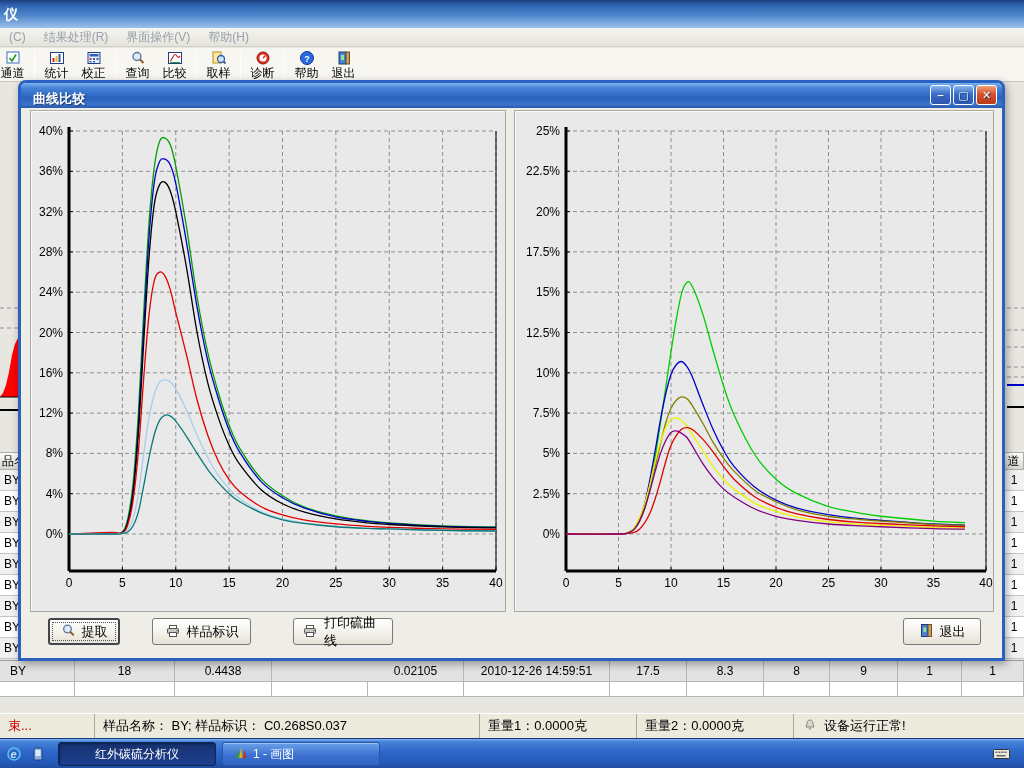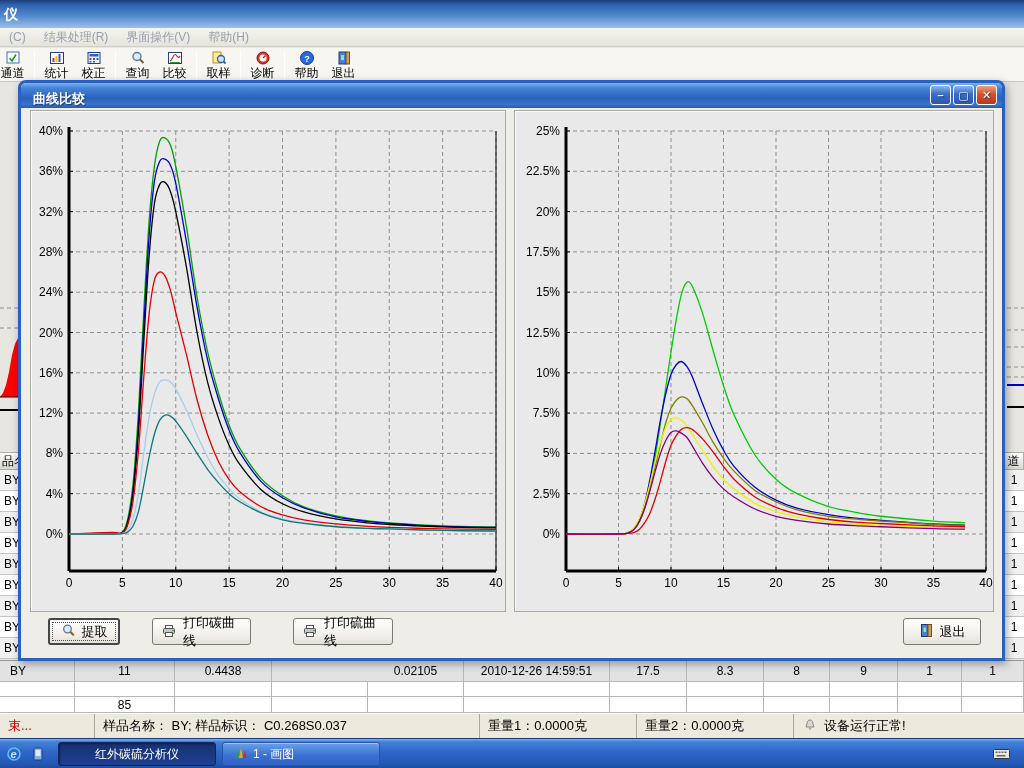--- a/index.html
+++ b/index.html
@@ -279,49 +279,35 @@
         <div class="bg-row center">1</div>
         <div class="bg-row center">1</div>
         <div class="bg-row center">1</div>
         <div class="bg-row center">1</div>
       </div>
   </div>
 
   <div class="bottom-table" id="bottom-table">
       <div class="bt-row r0">
         <div class="bt-cell left" style="width: 75px;">BY</div>
-        <div class="bt-cell" style="width: 100px;">11</div>
+        <div class="bt-cell" style="width: 100px;">18</div>
         <div class="bt-cell" style="width: 97px;">0.4438</div>
         <div class="bt-cell" style="width: 96px; margin-top: 32px;">0.11672</div>
         <div class="bt-cell" style="width: 96px;">0.02105</div>
         <div class="bt-cell" style="width: 146px;">2010-12-26 14:59:51</div>
         <div class="bt-cell" style="width: 77px;">17.5</div>
         <div class="bt-cell" style="width: 77px;">8.3</div>
         <div class="bt-cell" style="width: 66px;">8</div>
         <div class="bt-cell" style="width: 68px;">9</div>
         <div class="bt-cell" style="width: 64px;">1</div>
         <div class="bt-cell" style="width: 62px;">1</div>
       </div>
       <div class="bt-row r1">
         <div class="bt-cell left" style="width: 75px;"></div>
         <div class="bt-cell" style="width: 100px;"></div>
-        <div class="bt-cell" style="width: 97px;"></div>
-        <div class="bt-cell" style="width: 96px;"></div>
-        <div class="bt-cell" style="width: 96px;"></div>
-        <div class="bt-cell" style="width: 146px;"></div>
-        <div class="bt-cell" style="width: 77px;"></div>
-        <div class="bt-cell" style="width: 77px;"></div>
-        <div class="bt-cell" style="width: 66px;"></div>
-        <div class="bt-cell" style="width: 68px;"></div>
-        <div class="bt-cell" style="width: 64px;"></div>
-        <div class="bt-cell" style="width: 62px;"></div>
-      </div>
-      <div class="bt-row r2">
-        <div class="bt-cell left" style="width: 75px;"></div>
-        <div class="bt-cell" style="width: 100px;">85</div>
         <div class="bt-cell" style="width: 97px;"></div>
         <div class="bt-cell" style="width: 96px;"></div>
         <div class="bt-cell" style="width: 96px;"></div>
         <div class="bt-cell" style="width: 146px;"></div>
         <div class="bt-cell" style="width: 77px;"></div>
         <div class="bt-cell" style="width: 77px;"></div>
         <div class="bt-cell" style="width: 66px;"></div>
         <div class="bt-cell" style="width: 68px;"></div>
         <div class="bt-cell" style="width: 64px;"></div>
         <div class="bt-cell" style="width: 62px;"></div>
@@ -504,21 +490,21 @@
             </svg></span>
         <span>提取</span>
       </div>
       <div class="dlg-btn" style="left:131px;top:510px;width:99px">
         <span><svg width="16" height="15">
               <rect x="2.5" y="5.5" width="11" height="5" rx="1" fill="#c8c8c8" stroke="#555"></rect>
               <rect x="4.5" y="2.5" width="7" height="3" fill="#fff" stroke="#555"></rect>
               <rect x="4.5" y="9.5" width="7" height="4" fill="#fff" stroke="#555"></rect>
               <circle cx="12" cy="7.5" r="0.8" fill="#3a8a3a"></circle>
             </svg></span>
-        <span>打印碳曲线</span>
+        <span>样品标识</span>
       </div>
       <div class="dlg-btn" style="left:272px;top:510px;width:100px">
         <span><svg width="16" height="15">
               <rect x="2.5" y="5.5" width="11" height="5" rx="1" fill="#c8c8c8" stroke="#555"></rect>
               <rect x="4.5" y="2.5" width="7" height="3" fill="#fff" stroke="#555"></rect>
               <rect x="4.5" y="9.5" width="7" height="4" fill="#fff" stroke="#555"></rect>
               <circle cx="12" cy="7.5" r="0.8" fill="#3a8a3a"></circle>
             </svg></span>
         <span>打印硫曲线</span>
       </div>

